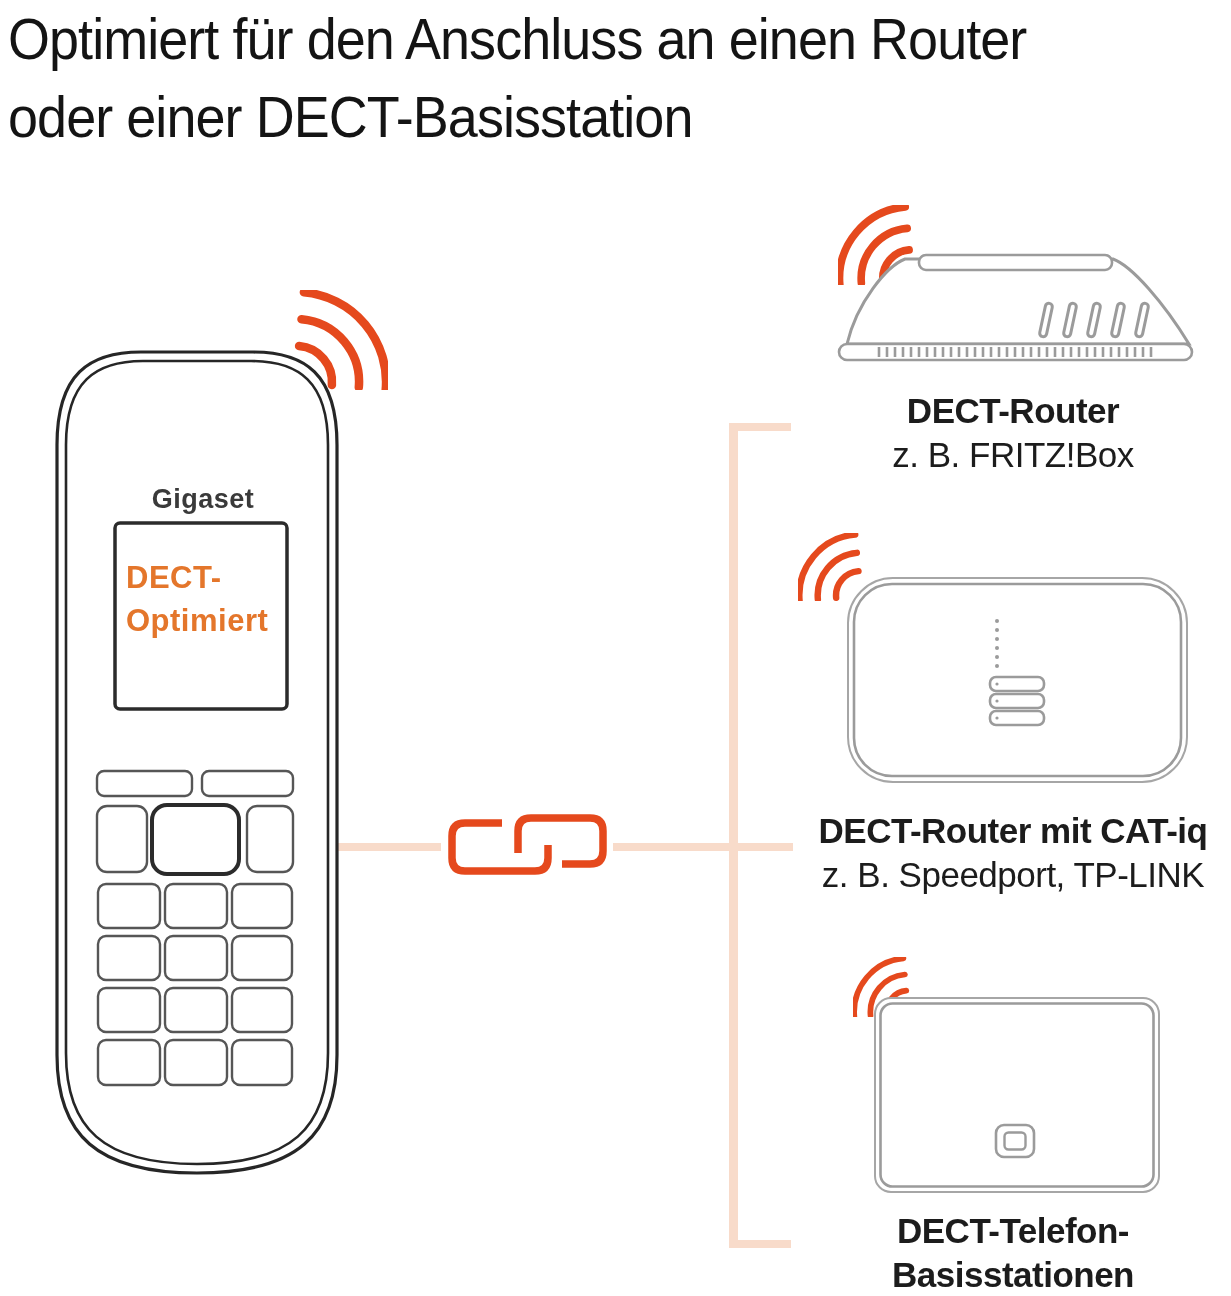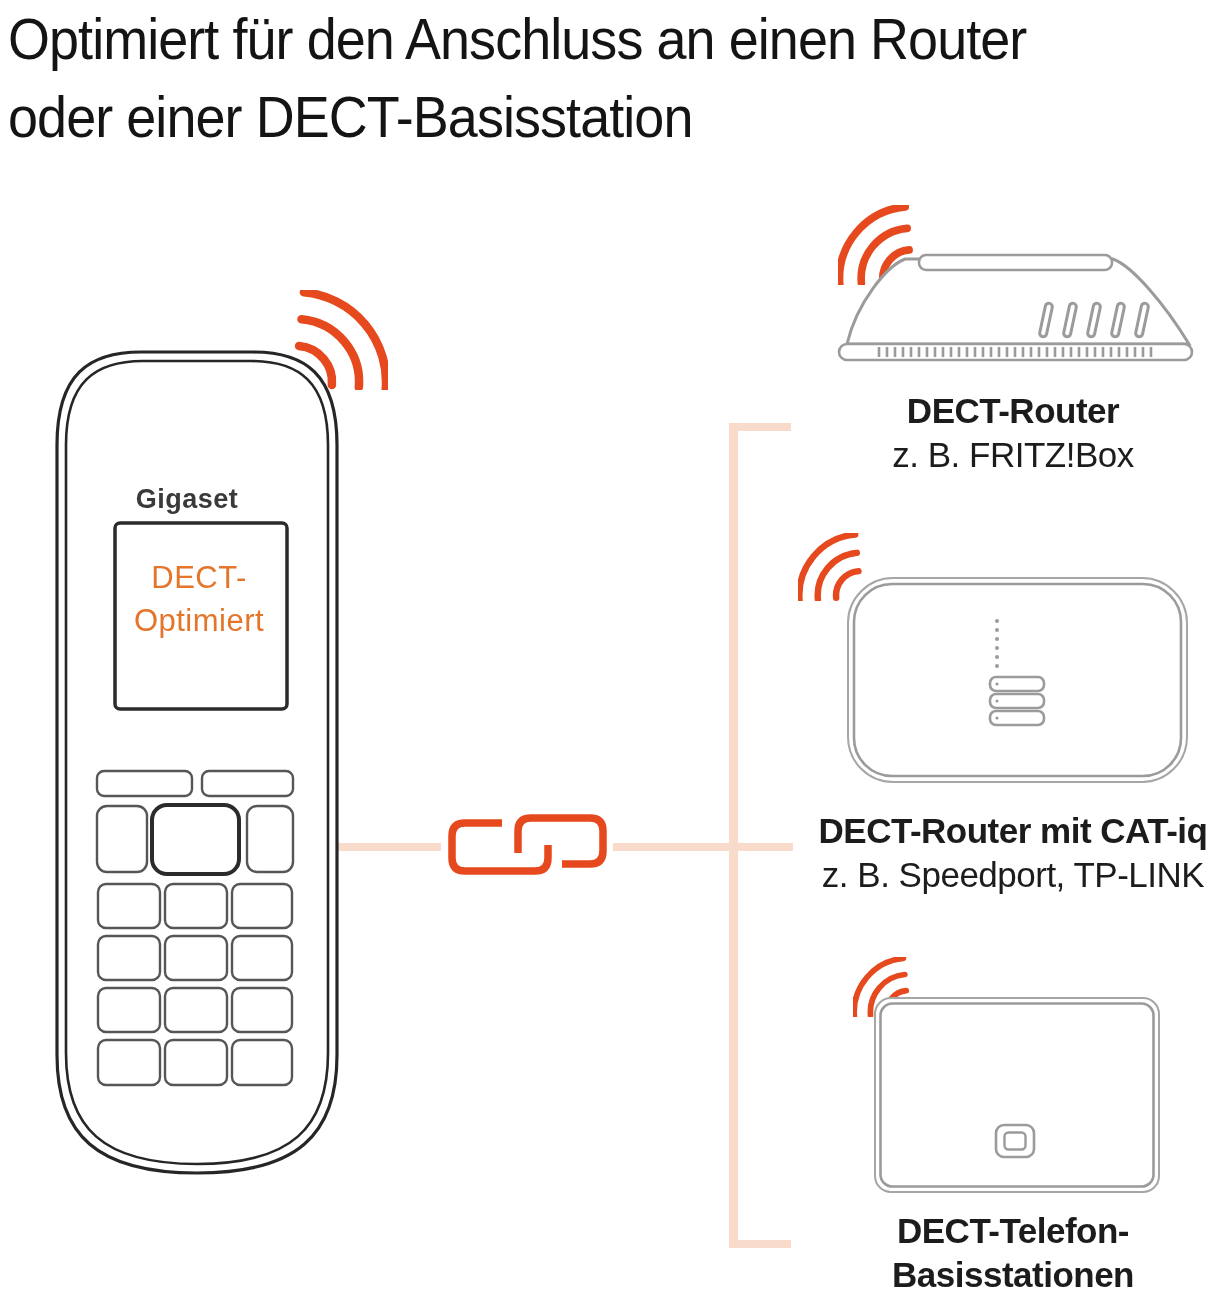--- a/index.html
+++ b/index.html
@@ -11,26 +11,26 @@
   
   .title{
     left:8px;top:0px;width:1330px;
     font-size:58px;line-height:78px;font-weight:400;letter-spacing:-1px;color:#141414;
     transform:scaleX(.93);transform-origin:0 0;white-space:nowrap;
   }
   
   .connector{background:#f8dbca;}
   
   .brand{
-    left:100px;top:484px;width:174px;text-align:center;
+    left:116px;top:484px;width:174px;text-align:center;
     font-size:27px;font-weight:700;color:#3a3a3a;letter-spacing:0.5px;
   }
   .screen-text{
-    left:112px;top:556px;width:174px;text-align:center;
-    font-size:31px;line-height:43px;font-weight:400;color:#e4762b;letter-spacing:0.5px;
+    left:126px;top:556px;width:174px;text-align:left;
+    font-size:31px;line-height:43px;font-weight:700;color:#e4762b;letter-spacing:0.5px;
   }
   
   .dev-label{left:783px;width:460px;text-align:center;letter-spacing:-0.5px;}
   .dev-name{font-size:35px;line-height:44px;font-weight:700;color:#1c1c1c;}
   .dev-example{font-size:35px;line-height:44px;font-weight:400;color:#1c1c1c;}
   svg{display:block;}
 </style>
 </head>
 <body>
 

